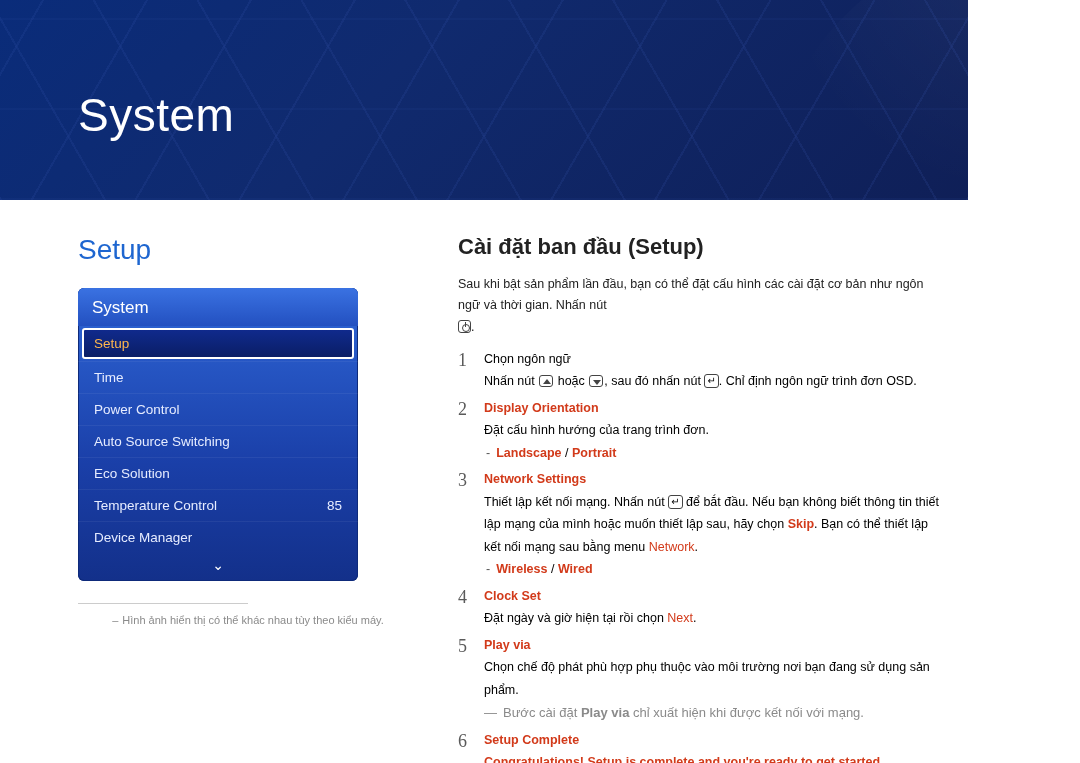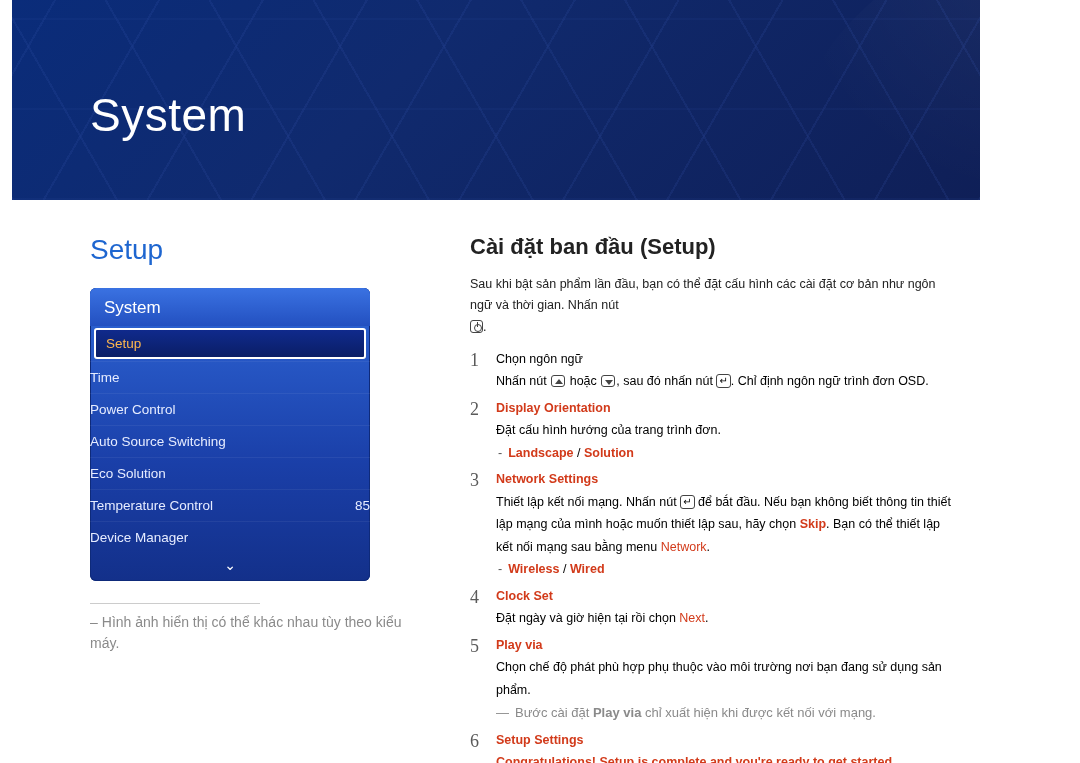--- a/index.html
+++ b/index.html
@@ -1,17 +1,17 @@
 <!DOCTYPE html>
 <html><head>
 <meta charset="utf-8">
 <style>
   * { box-sizing: border-box; margin: 0; padding: 0; }
   html, body { width: 1080px; height: 763px; font-family: Arial, Helvetica, sans-serif; background: #fff; }
-  .page { position: relative; width: 968px; height: 763px; margin-left: 12px; }
+  .page { position: relative; width: 968px; height: 763px; }
 
   
   .banner {
     position: relative;
     height: 200px;
     background: linear-gradient(135deg, #0a2c7a 0%, #102a6e 40%, #0f1f57 100%);
     overflow: hidden;
   }
   .banner::before {
     content: "";
@@ -59,40 +59,40 @@
     box-shadow: 0 0 0 1px #0e2a7a inset;
   }
   .osd-title {
     color: #fff; font-size: 17px; font-weight: 400;
     padding: 10px 14px 8px 14px;
     background: linear-gradient(#3a72e2, #2350c0);
   }
   .osd-item {
     display: flex; justify-content: space-between; align-items: center;
     color: #e6ecff; font-size: 13.5px;
-    padding: 8px 0;
+    padding: 8px 16px;
     border-top: 1px solid rgba(255,255,255,0.06);
     cursor: pointer;
   }
   .osd-item.selected {
     background: linear-gradient(#102a8c, #0a1e66);
     border: 2px solid #fff;
     margin: 2px 4px;
     border-radius: 3px;
     padding: 6px 10px;
     color: #ffb74d;
     font-weight: 500;
   }
   .osd-more {
     text-align: center; color: #fff; padding: 4px 0 8px 0; font-size: 14px;
     cursor: pointer;
   }
 
   .left-divider { border: none; border-top: 1px solid #ccc; width: 170px; margin: 22px 0 8px 0; }
-  .left-note { color: #8a8a8a; font-size: 14px; line-height: 1.5; }
+  .left-note { color: #8a8a8a; font-size: 11px; line-height: 1.5; text-align: center; }
   .left-note-dash { color: #8a8a8a; margin-right: 4px; }
 
   
   .sub-heading { color: #222; font-size: 22px; font-weight: 700; margin-bottom: 14px; }
   .para { font-size: 12.5px; line-height: 1.7; color: #222; }
   .power-glyph {
     display: inline-block; width: 13px; height: 13px; border: 1px solid #444; border-radius: 3px;
     vertical-align: -2px; position: relative;
   }
   .power-glyph::before {
@@ -207,21 +207,21 @@
             <span>Chọn ngôn ngữ</span><br>
             <span>Nhấn nút </span><span class="arrow-btn up"></span><span> hoặc </span><span class="arrow-btn down"></span><span>, sau đó nhấn nút </span><span class="enter-box">↵</span><span>. Chỉ định ngôn ngữ trình đơn OSD.</span>
           </div>
         </div>
 
         <div class="step">
           <div class="step-num">2</div>
           <div class="step-body">
             <span class="redb">Display Orientation</span><br>
             <span>Đặt cấu hình hướng của trang trình đơn.</span><br>
-            <span class="indent-line"><span class="sub-dash">-</span><span class="redb">Landscape</span> / <span class="redb">Solution</span></span>
+            <span class="indent-line"><span class="sub-dash">-</span><span class="redb">Landscape</span> / <span class="redb">Portrait</span></span>
           </div>
         </div>
 
         <div class="step">
           <div class="step-num">3</div>
           <div class="step-body">
             <span class="redb">Network Settings</span><br>
             <span>Thiết lập kết nối mạng. Nhấn nút </span><span class="enter-box">↵</span><span> để bắt đầu. Nếu bạn không biết thông tin thiết lập mạng của mình hoặc muốn thiết lập sau, hãy chọn </span><span class="redb">Skip</span><span>. Bạn có thể thiết lập kết nối mạng sau bằng menu </span><span class="red">Network</span><span>.</span><br>
             <span class="indent-line"><span class="sub-dash">-</span><span class="redb">Wireless</span> / <span class="redb">Wired</span></span>
           </div>
@@ -240,21 +240,21 @@
           <div class="step-body">
             <span class="redb">Play via</span><br>
             <span>Chọn chế độ phát phù hợp phụ thuộc vào môi trường nơi bạn đang sử dụng sản phẩm.</span><br>
             <span class="note-line"><span class="em-dash">―</span><span>Bước cài đặt </span><b>Play via</b><span> chỉ xuất hiện khi được kết nối với mạng.</span></span>
           </div>
         </div>
 
         <div class="step">
           <div class="step-num">6</div>
           <div class="step-body">
-            <span class="redb">Setup Settings</span><br>
+            <span class="redb">Setup Complete</span><br>
             <span class="redb">Congratulations! Setup is complete and you're ready to get started.</span><br>
             <span>Để xem TV bằng sản phẩm bây giờ, chọn </span><span class="red">OK</span><span>.</span>
           </div>
         </div>
 
       </div>
     </div>
 
   </div>
 </div>

